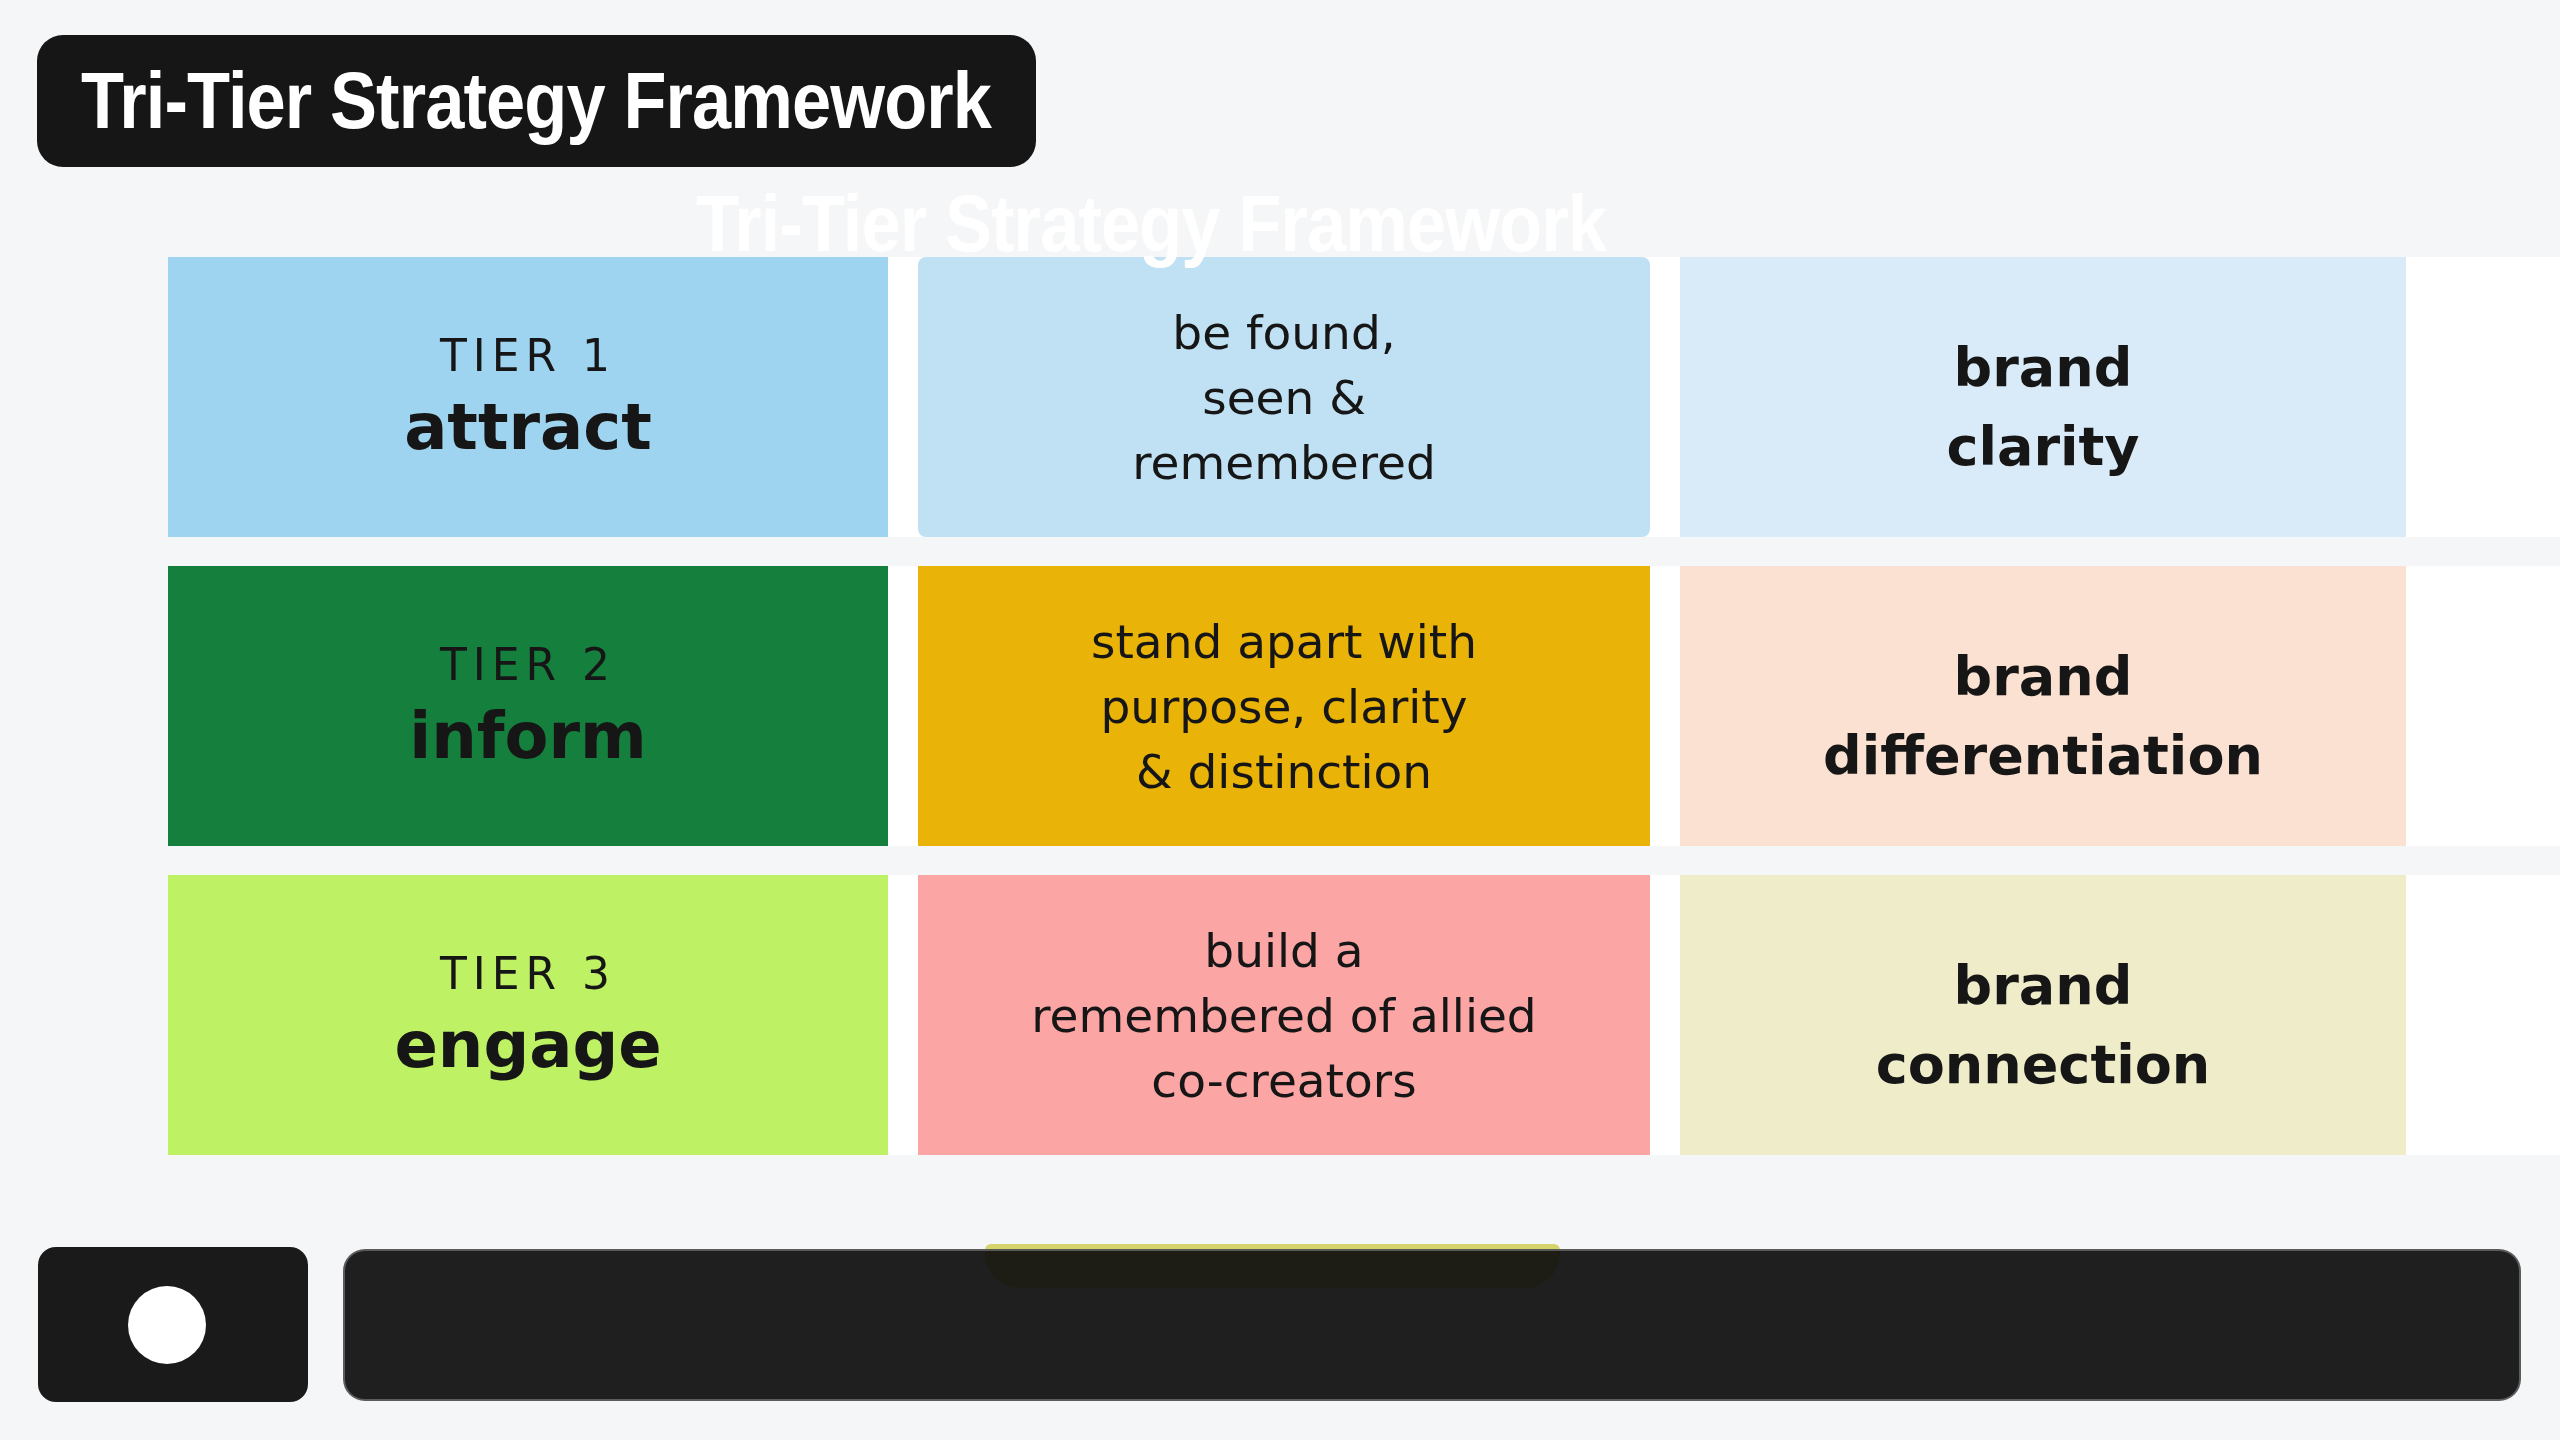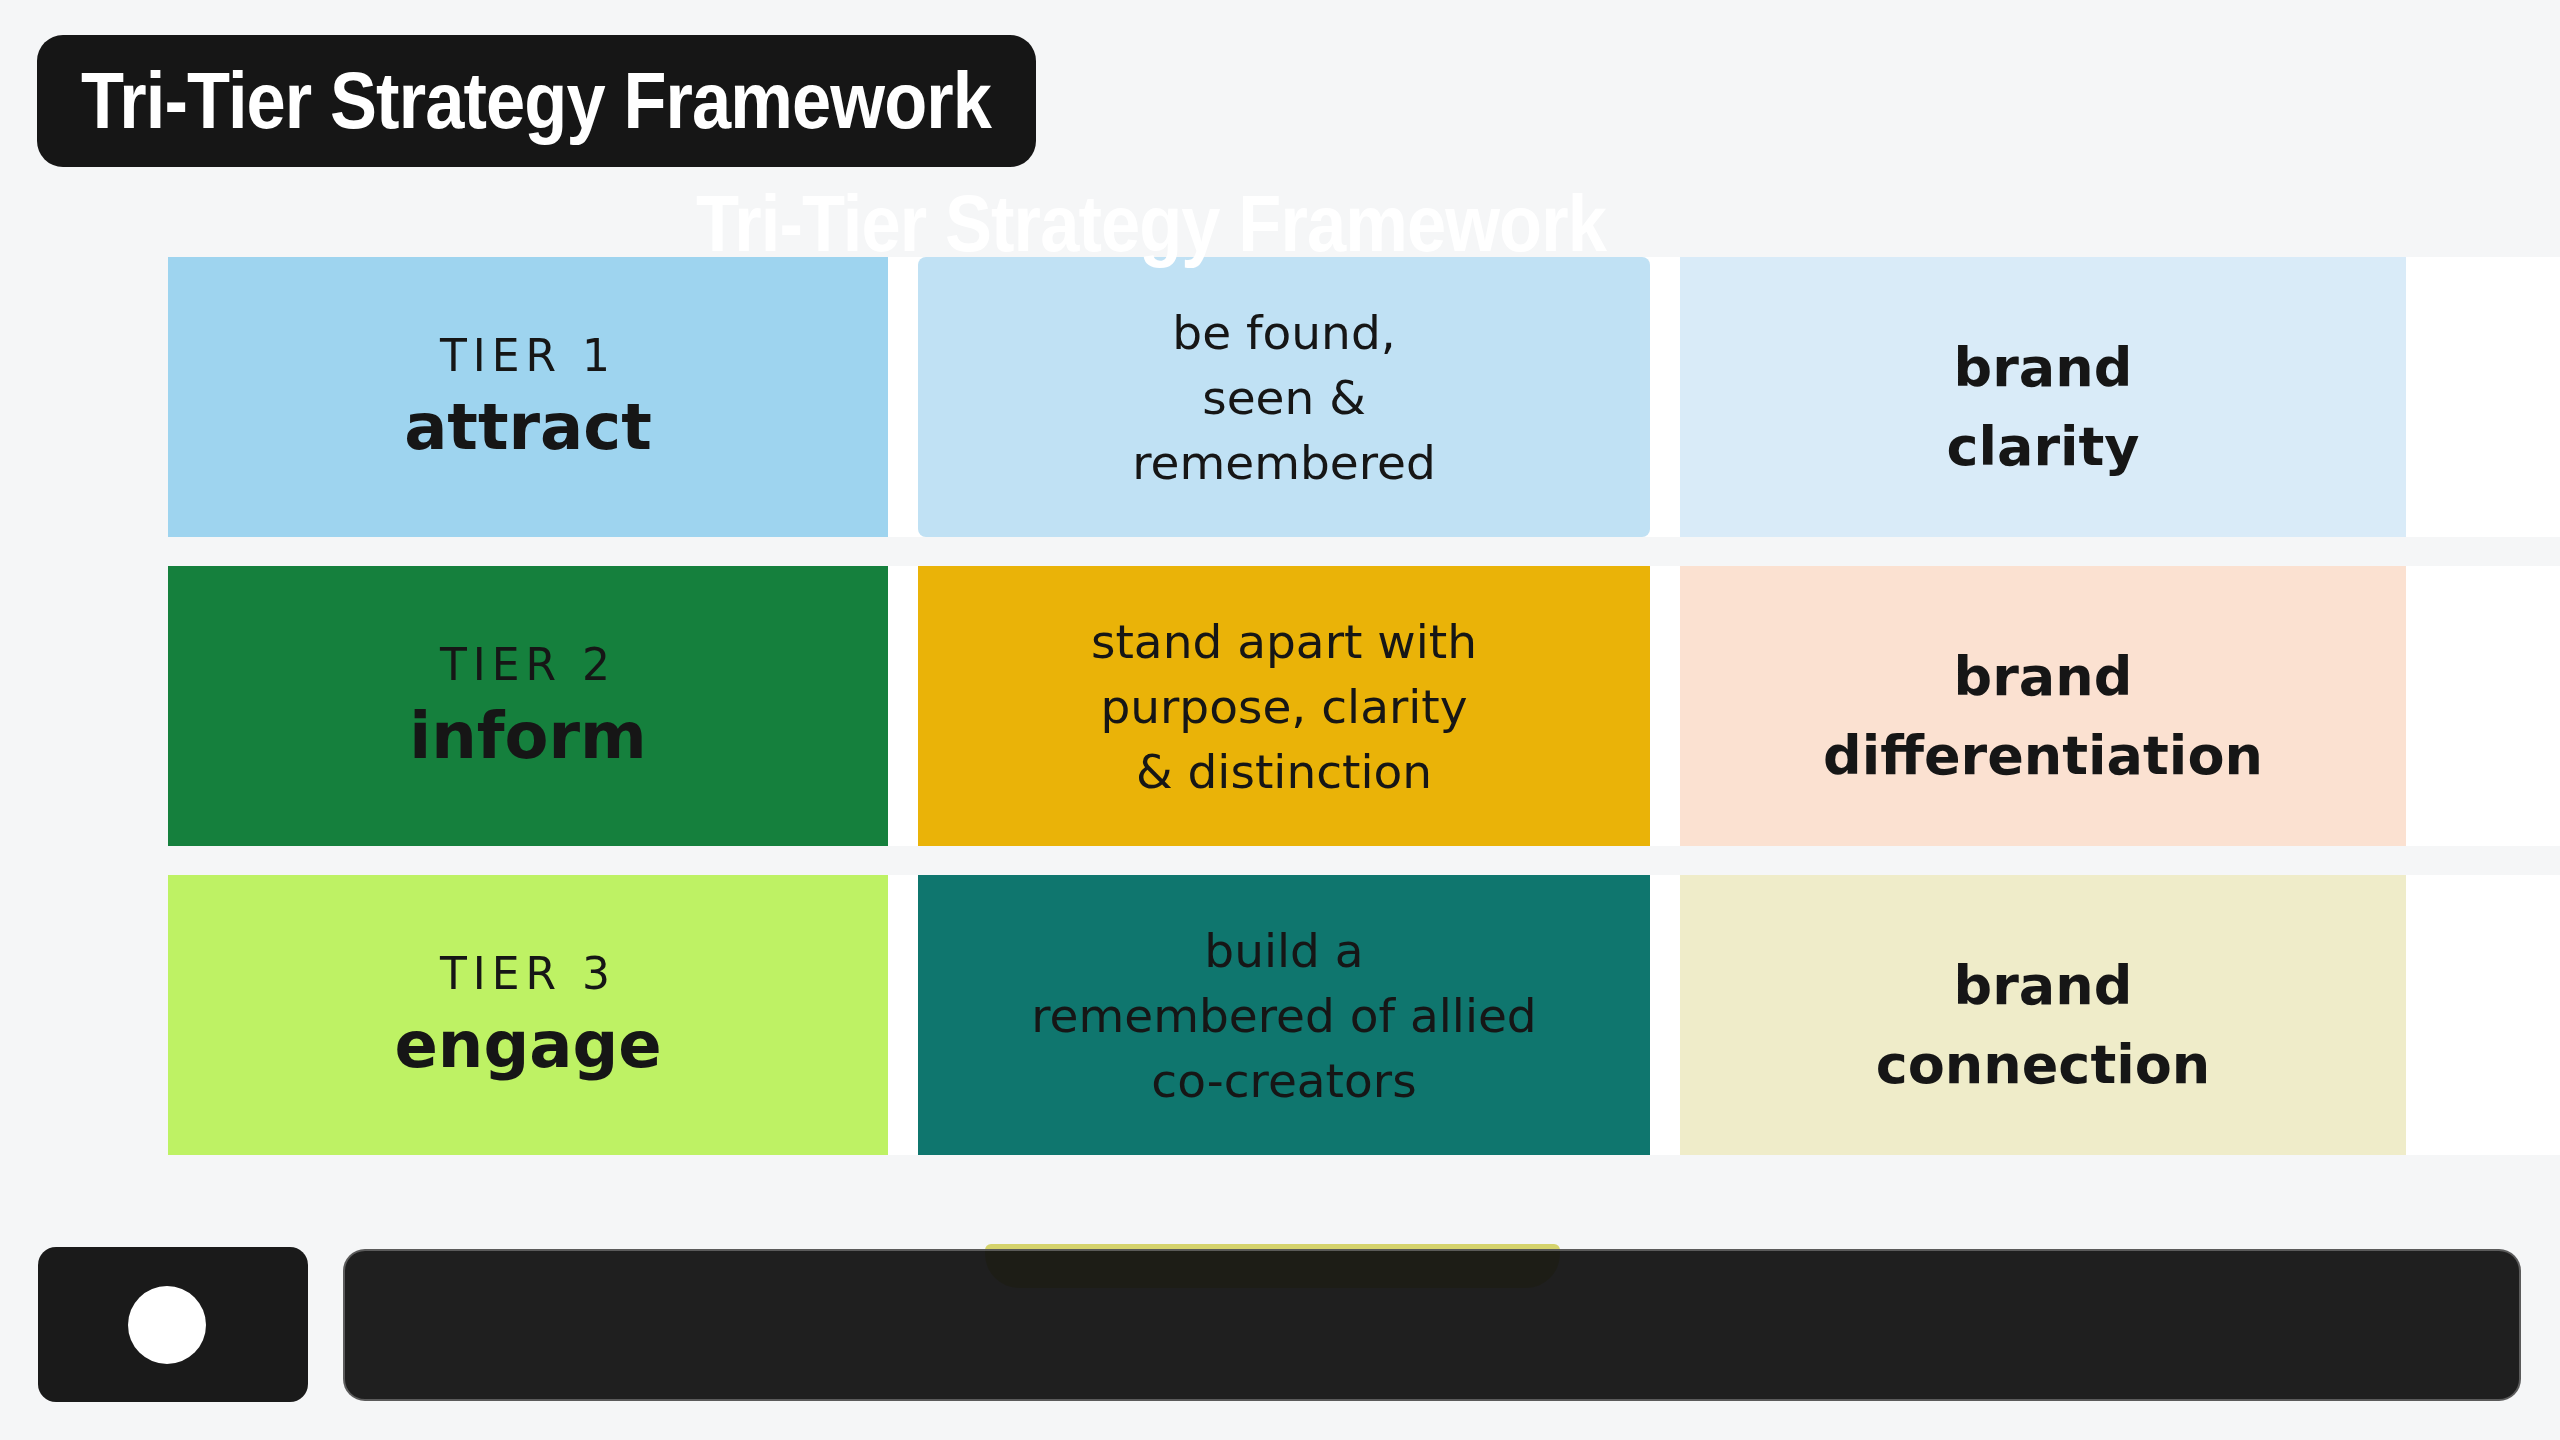--- a/index.html
+++ b/index.html
@@ -121,21 +121,21 @@
         <span class="line">differentiation</span>
       </div>
     </div>
   </div>
 
   <div class="row">
     <div class="cell c-tier" style="background-color: #bef264;">
       <div class="tier-label">TIER 3</div>
       <div class="tier-word">engage</div>
     </div>
-    <div class="cell c-mid" style="background-color: #0f766e; justify-content: center;">
+    <div class="cell c-mid" style="background-color: #fca5a5; justify-content: center;">
       <div class="mid-text">
         <span class="line">build a</span>
         <span class="line">remembered of allied</span>
         <span class="line">co-creators</span>
       </div>
     </div>
     <div class="cell c-right" style="background-color: rgb(239, 236, 201);">
       <div class="right-text">
         <span class="line">brand</span>
         <span class="line">connection</span>

